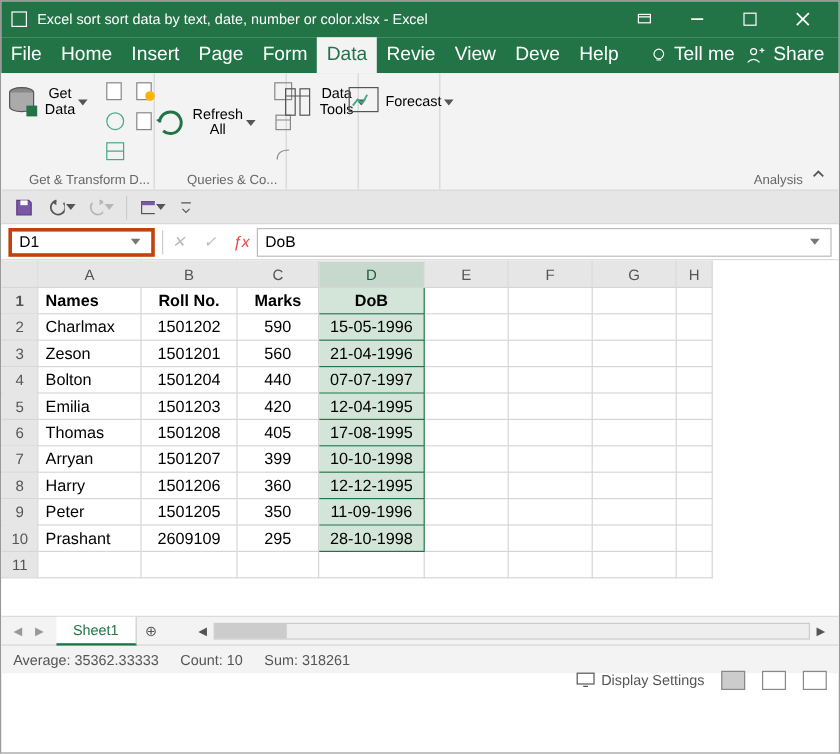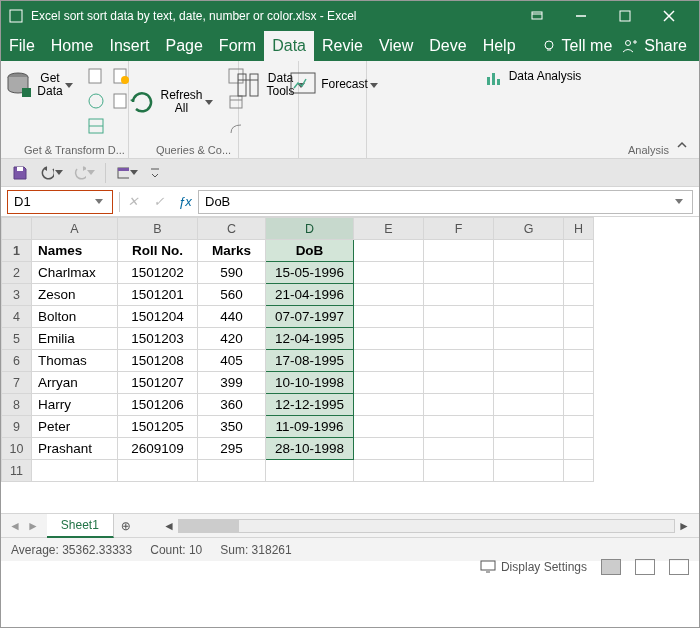--- a/index.html
+++ b/index.html
@@ -24,23 +24,23 @@
 .ribbon-big .txt { font-size: 12px; text-align: center; line-height: 1.1; }
 .ribbon-icon { width: 32px; height: 32px; display: flex; align-items: center; justify-content: center; }
 .ribbon-small-grid { display: grid; grid-template-columns: repeat(2, 22px); grid-auto-rows: 22px; gap: 3px; }
 .ribbon-small { width: 22px; height: 22px; display: flex; align-items: center; justify-content: center; cursor: pointer; }
 .ribbon-collapse { position: absolute; right: 8px; bottom: 4px; width: 18px; height: 18px; display: flex; align-items: center; justify-content: center; }
 
 .qat { height: 28px; background: #e6e6e6; border-bottom: 1px solid #d5d5d5; display: flex; align-items: center; padding: 0 8px; gap: 10px; }
 .qat .btn { width: 22px; height: 22px; display: flex; align-items: center; justify-content: center; cursor: pointer; }
 
 .formula-row { height: 30px; display: flex; align-items: center; border-bottom: 1px solid #d5d5d5; font-size: 13px; background: #fff; }
-.namebox { width: 106px; height: 24px; border: 1px solid #c2410c; margin: 0 6px; padding: 0 6px; display: flex; align-items: center; justify-content: space-between; background: #fff; }
+.namebox { width: 122px; height: 24px; border: 3px solid #c2410c; margin: 0 6px; padding: 0 6px; display: flex; align-items: center; justify-content: space-between; background: #fff; }
 .namebox input { border: none; width: 60px; font-size: 13px; outline: none; }
-.fx-btn { width: 26px; height: 24px; display: flex; align-items: center; justify-content: center; cursor: pointer; font-style: italic; color: #0369a1; font-size: 13px; }
+.fx-btn { width: 26px; height: 24px; display: flex; align-items: center; justify-content: center; cursor: pointer; font-style: italic; color: #ef4444; font-size: 13px; }
 .fbar { flex: 1; height: 24px; border: 1px solid #bbb; margin-right: 6px; padding: 0 6px; display: flex; align-items: center; background: #fff; }
 .fbar input { border: none; flex: 1; font-size: 13px; outline: none; }
 .drop-arrow { width: 14px; display: flex; justify-content: center; }
 
 .grid-area { position: relative; overflow: hidden; background: #fff; }
 .grid { border-collapse: collapse; font-size: 13.5px; }
 .grid th, .grid td { border: 1px solid #d6d6d6; height: 22px; padding: 0 6px; text-align: left; white-space: nowrap; overflow: hidden; }
 .grid th.ch { background: #e6e6e6; text-align: center; font-weight: normal; color: #555; height: 21px; font-size: 12.5px; }
 .grid td.rh { background: #e6e6e6; text-align: center; color: #555; width: 30px; font-size: 12.5px; }
 .grid .corner { background: #e6e6e6; width: 30px; }
@@ -239,28 +239,20 @@
             <path d="M6 18 l4 -5 l4 3 l4 -7" fill="none" stroke="#4a8" stroke-width="1.5"></path>
           </svg>
         </div>
       <div class="txt">Forecast</div>
       <span class="caret" style="color:#555"></span>
     </div>
   </div>
 
 
   <div class="ribbon-group" style="flex:1;border-right:none">
-    <div style="display:flex;gap:6px;padding:4px;cursor:pointer">
-      <svg width="18" height="18">
-          <rect x="2" y="8" width="3" height="8" fill="#4a8"></rect>
-          <rect x="7" y="4" width="3" height="12" fill="#4a8"></rect>
-          <rect x="12" y="10" width="3" height="6" fill="#4a8"></rect>
-        </svg>
-      <span style="font-size:12px">Data Analysis</span>
-    </div>
     <div class="label" style="right:30px;left:auto">Analysis</div>
   </div>
   <div class="ribbon-collapse">
       <svg width="12" height="12">
         <path d="M2 8 l4 -4 l4 4" fill="none" stroke="#555" stroke-width="1.5"></path>
       </svg>
     </div>
 </div>
 
 <div class="qat">

